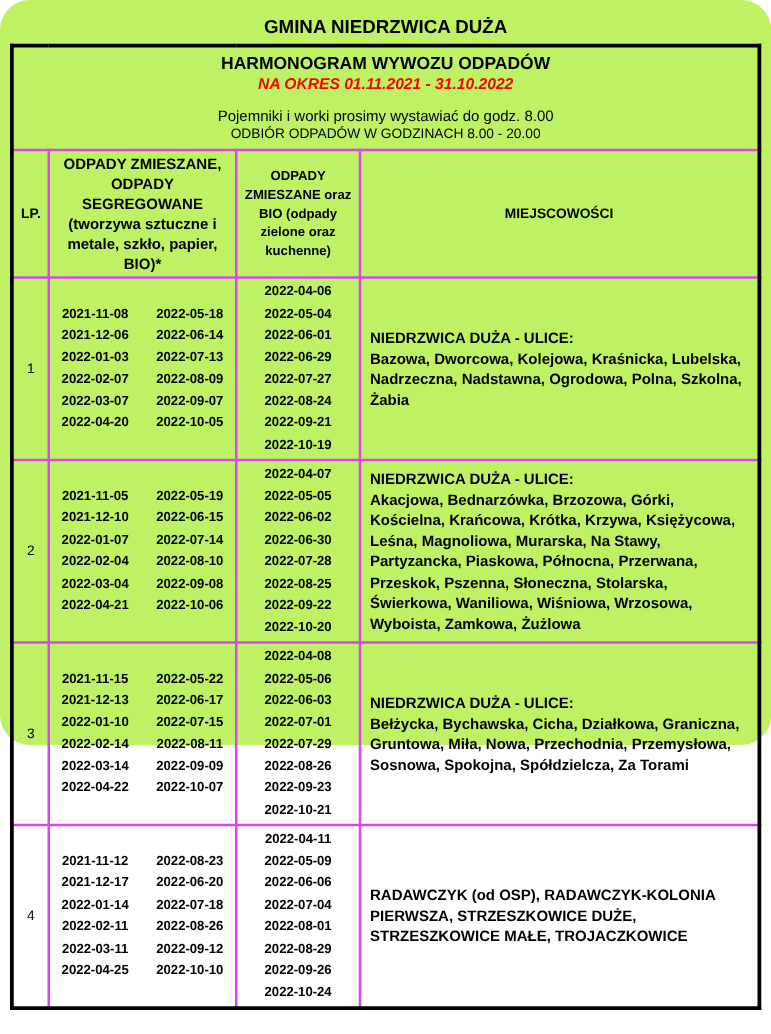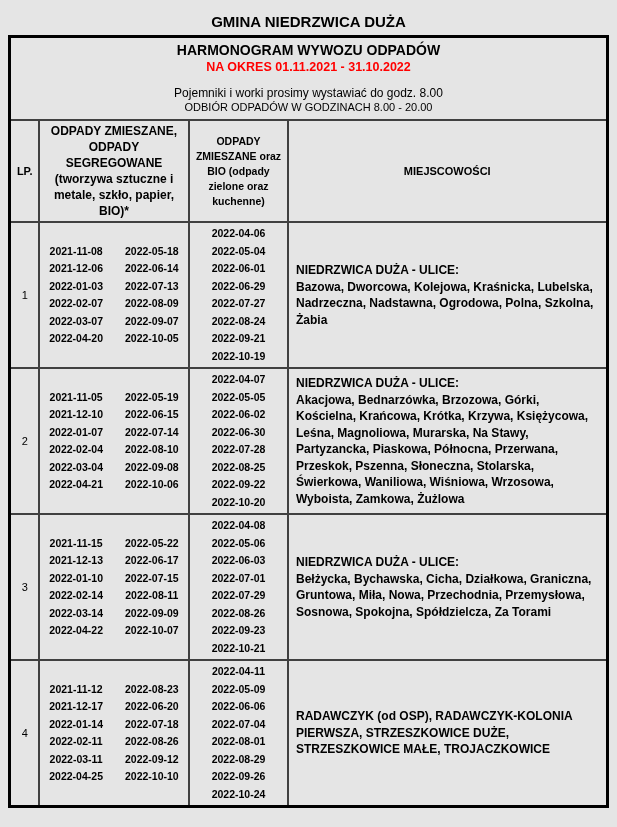--- a/index.html
+++ b/index.html
@@ -3,39 +3,39 @@
 <meta charset="utf-8">
 <style>
   * { margin: 0; padding: 0; box-sizing: border-box; }
   html, body { background: #ffffff; }
   body {
     width: 617px; height: 827px;
     font-family: "Liberation Sans", sans-serif;
     color: #000000;
     overflow: hidden;
   }
-  .page { position: relative; width: 617px; height: 827px; background: #e5e5e5; }
+  .page { position: relative; width: 617px; height: 596px; background: #bef264; border-radius: 24px; }
 
   .doc-title {
     text-align: center;
     font-weight: bold;
     font-size: 15px;
     padding-top: 13px;
     color: #000000;
   }
 
   table.schedule {
     border-collapse: collapse;
     table-layout: fixed;
     width: 597px;
     margin: 5px auto 0 auto;
     border: 3px solid #000000;
   }
   table.schedule td, table.schedule th {
-    border: 2px solid #404040;
+    border: 2px solid #d946ef;
     vertical-align: middle;
     color: #000000;
   }
 
   
   td.head-block { padding: 4px 2px 5px 2px; text-align: center; }
   .head-line1 { font-weight: bold; font-size: 14px; line-height: 17px; }
   .head-line2 { font-weight: bold; font-size: 12.5px; line-height: 15px; margin-top: 1px; }
   .head-line3 { font-size: 12px; line-height: 15px; margin-top: 11px; }
   .head-line4 { font-size: 11px; line-height: 13px; }
@@ -88,21 +88,21 @@
     <colgroup>
       <col style="width:29px">
       <col style="width:150px">
       <col style="width:99px">
       <col style="width:319px">
     </colgroup>
     <tbody>
       <tr>
         <td class="head-block" colspan="4">
           <div class="head-line1">HARMONOGRAM WYWOZU ODPADÓW</div>
-          <div class="head-line2" style="color:#ff0000;">NA OKRES 01.11.2021 - 31.10.2022</div>
+          <div class="head-line2" style="color:#ff0000;font-style:italic;">NA OKRES 01.11.2021 - 31.10.2022</div>
           <div class="head-line3">Pojemniki i worki prosimy wystawiać do godz. 8.00</div>
           <div class="head-line4">ODBIÓR ODPADÓW W GODZINACH 8.00 - 20.00</div>
         </td>
       </tr>
       <tr class="col-heads">
         <td class="col-lp">LP.</td>
         <td class="col-mixed">ODPADY ZMIESZANE, ODPADY SEGREGOWANE (tworzywa sztuczne i metale, szkło, papier, BIO)*</td>
         <td class="col-bio">ODPADY ZMIESZANE oraz BIO (odpady zielone oraz kuchenne)</td>
         <td class="col-loc">MIEJSCOWOŚCI</td>
       </tr>

